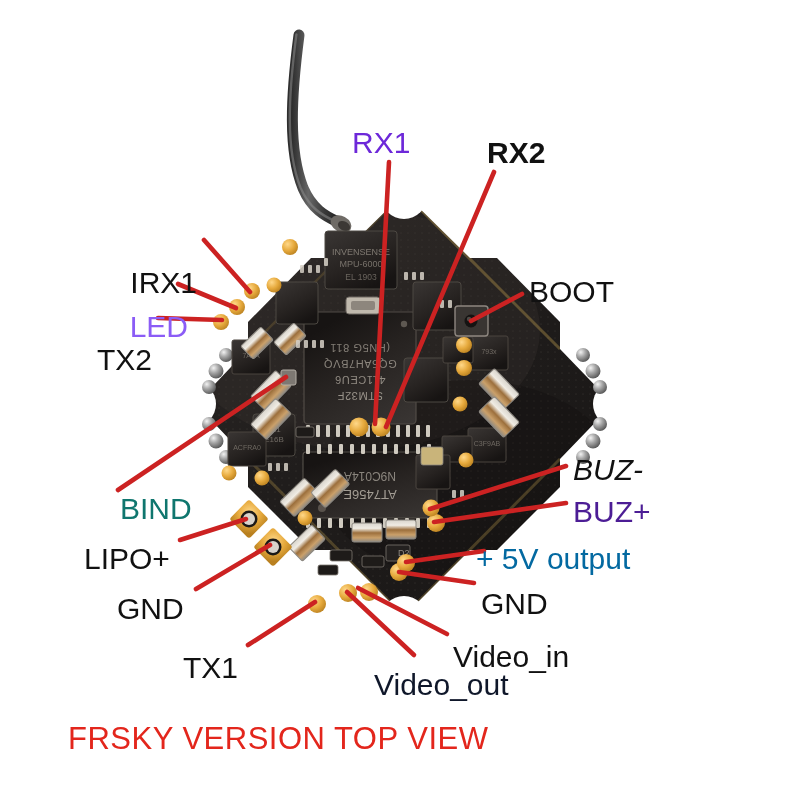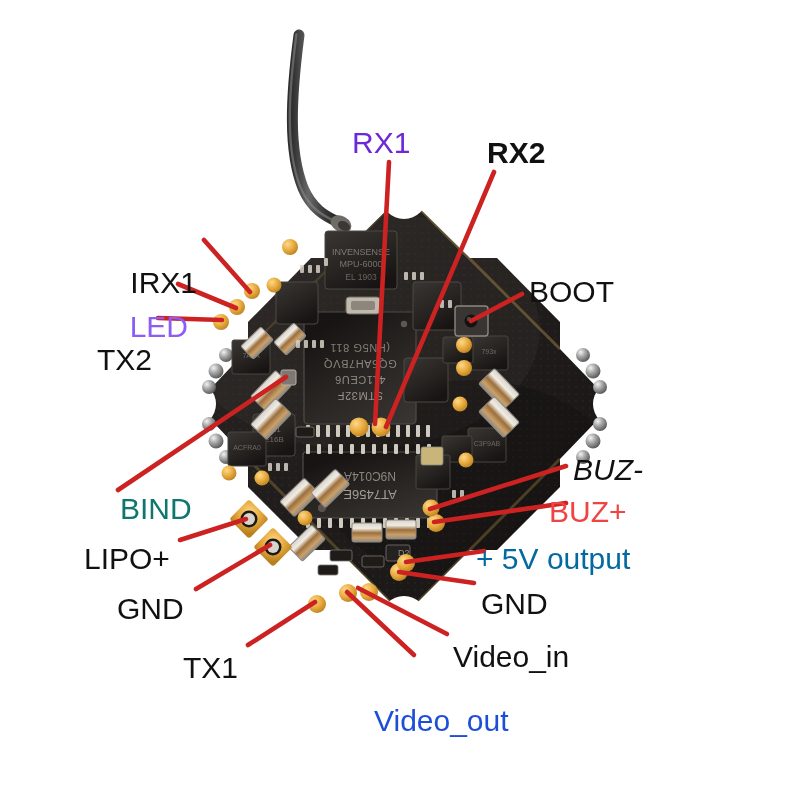--- a/index.html
+++ b/index.html
@@ -359,21 +359,22 @@
       <div class="label" style="left: 352px; top: 128px; color: #6d28d9;">RX1</div>
       <div class="label" style="left: 487px; top: 138px; color: rgb(17, 17, 17); font-weight: bold;">RX2</div>
       <div class="label" style="left: 529px; top: 277px; color: rgb(17, 17, 17);">BOOT</div>
       <div class="label r" style="left: 197px; top: 228px; color: rgb(17, 17, 17);">IRX1</div>
       <div class="label r" style="left: 188px; top: 272px; color: #8b5cf6;">LED</div>
       <div class="label r" style="left: 152px; top: 305px; color: rgb(17, 17, 17);">TX2</div>
       <div class="label" style="left: 72px; top: 494px; color: #0f766e; margin-left: 48px;">BIND</div>
       <div class="label" style="left: 84px; top: 544px; color: rgb(17, 17, 17);">LIPO+</div>
       <div class="label" style="left: 117px; top: 594px; color: rgb(17, 17, 17);">GND</div>
       <div class="label" style="left: 183px; top: 653px; color: rgb(17, 17, 17);">TX1</div>
-      <div class="label" style="left: 374px; top: 706px; color: #1d4ed8;">Video_out</div>
+      <div class="label" style="left: 374px; top: 670px; color: #0f172a;">Video_out</div>
       <div class="label" style="left: 453px; top: 642px; color: rgb(17, 17, 17);">Video_in</div>
       <div class="label" style="left: 481px; top: 589px; color: rgb(17, 17, 17);">GND</div>
       <div class="label" style="left: 476px; top: 544px; color: #0369a1;">+ 5V output</div>
-      <div class="label" style="left: 549px; top: 497px; color: #ef4444;">BUZ+</div>
+      <div class="label" style="left: 573px; top: 497px; color: #4c1d95;">BUZ+</div>
       <div class="label" style="left: 573px; top: 455px; color: rgb(17, 17, 17); font-style: italic;">BUZ-</div>
     </div>
 
+  <div class="caption">FRSKY VERSION TOP VIEW</div>
 </div>
 
 </body></html>

